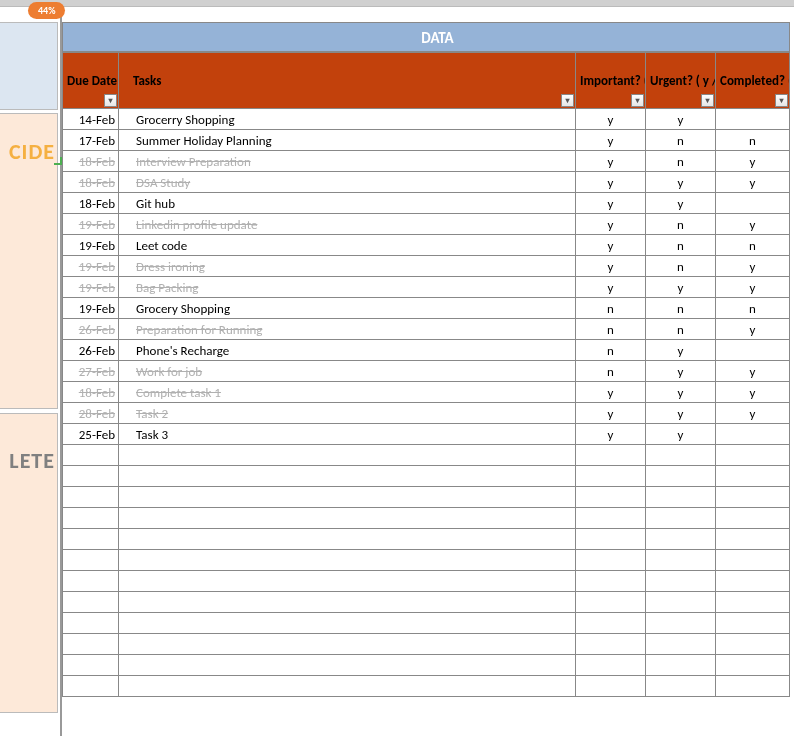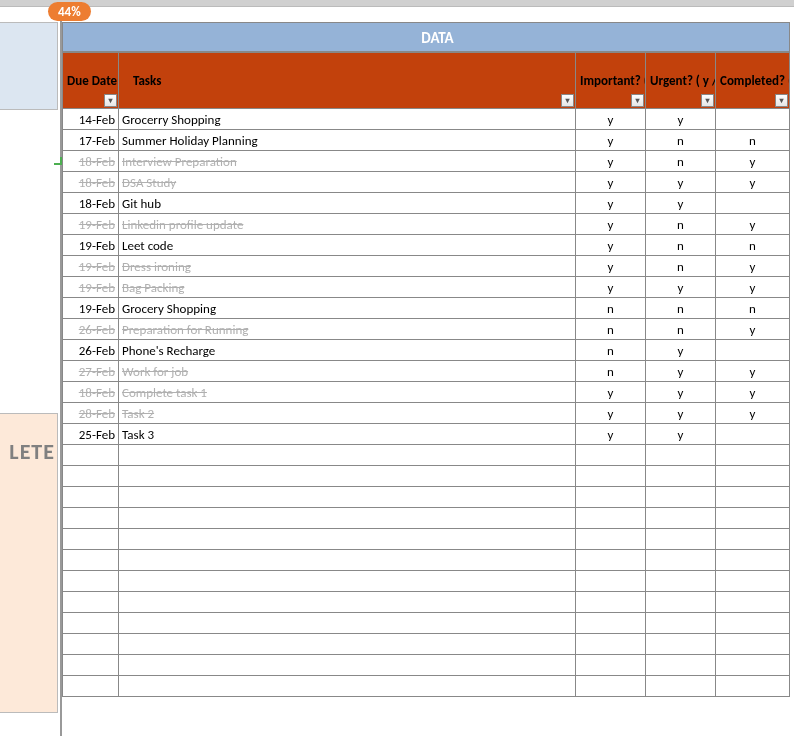--- a/index.html
+++ b/index.html
@@ -21,26 +21,25 @@
     background: #fff;
     border-top: 1px solid #bbb;
   }
   
   .pct-badge {
     position: absolute;
     top: 2px;
     left: 28px;
     background: #ed7d31;
     color: #fff;
-    font-size: 13px;
+    font-size: 10px;
     font-weight: bold;
     padding: 2px 10px;
     border-radius: 999px;
     z-index: 10;
-    margin-left: 20px;
   }
   
   .left-strip {
     position: absolute;
     left: 0;
     top: 0;
     bottom: 0;
     width: 62px;
     background: #fff;
     border-right: 2px solid #999;
@@ -90,21 +89,21 @@
     top: 406px;
     left: 0;
     width: 58px;
     height: 300px;
     background: #fde9d9;
     border: 1px solid #bbb;
     border-left: none;
     display: flex;
     align-items: flex-start;
     justify-content: flex-end;
-    padding-top: 24px;
+    padding-top: 33px;
     padding-right: 2px;
     color: #808080;
     font-size: 22px;
     font-weight: 900;
     letter-spacing: 1px;
     overflow: hidden;
   }
   
   .main {
     position: absolute;
@@ -146,21 +145,21 @@
     position: relative;
     background: #c2410c;
     font-size: 13px;
     line-height: 1.2;
   }
   .col-date { width: 56px; }
   .col-task { width: auto; text-align: left; }
   .col-flag { width: 70px; text-align: center; }
   .col-done { width: 74px; text-align: center; }
   td.date { text-align: right; padding-right: 3px; }
-  td.task { text-align: left; padding-left: 3px; }
+  td.task { text-align: left; padding-left: 17px; }
   td.flag { text-align: center; }
   .strike td.date, .strike td.task {
     color: #b0b0b0;
     text-decoration: line-through;
   }
   .filter-btn {
     position: absolute;
     bottom: 1px;
     right: 1px;
     width: 13px;
@@ -177,20 +176,23 @@
 </style>
 </head>
 <body>
 
 <div class="pct-badge">44%</div>
 
 <div class="sheet">
 
   <div class="left-strip">
     <div class="left-top"></div>
+    <div class="left-mid">
+      <span>CIDE</span>
+    </div>
     <div class="green-mark"></div>
     <div class="left-bot">
       <span>LETE</span>
     </div>
   </div>
 
   <div class="main">
     <div class="data-banner">DATA</div>
     <table>
       <thead>

